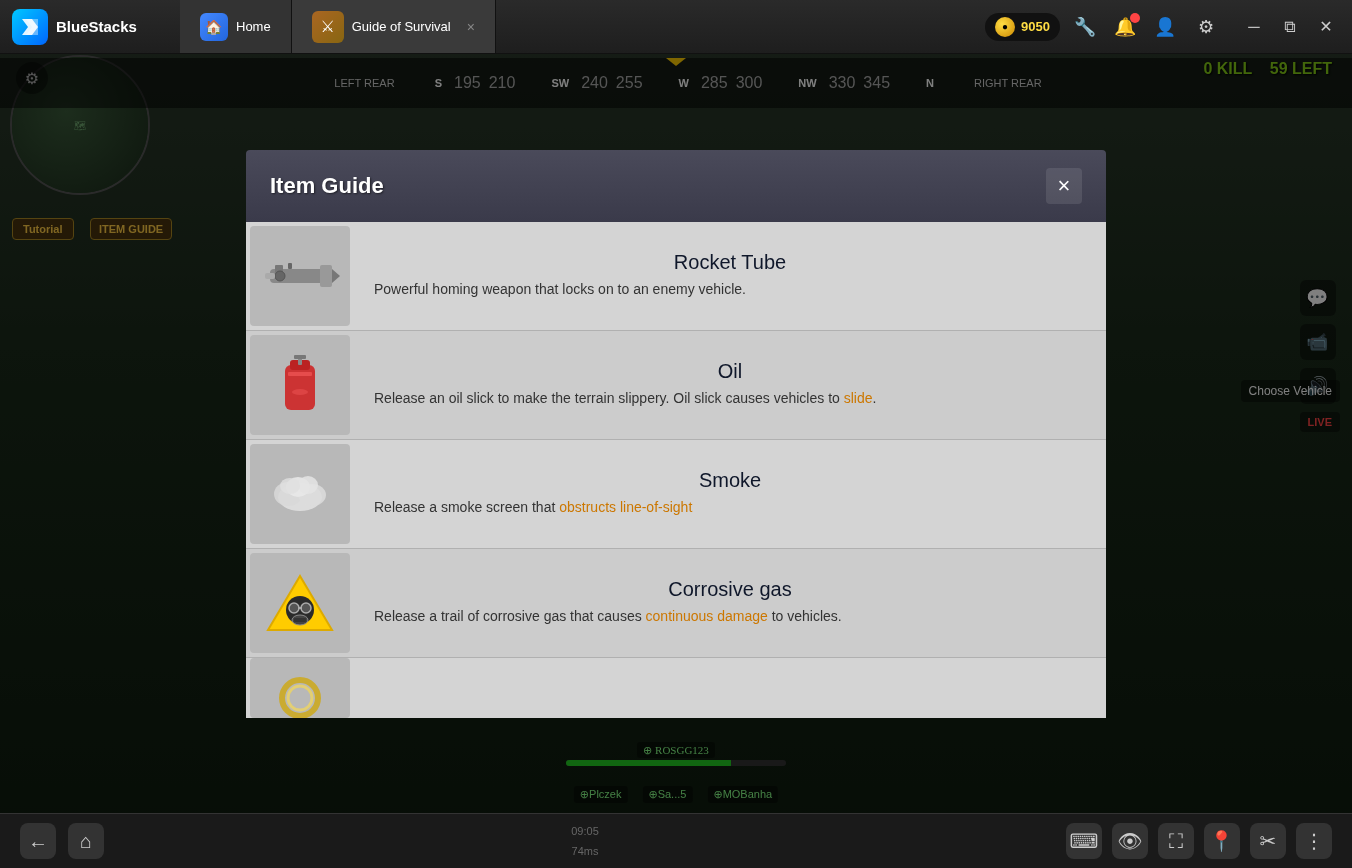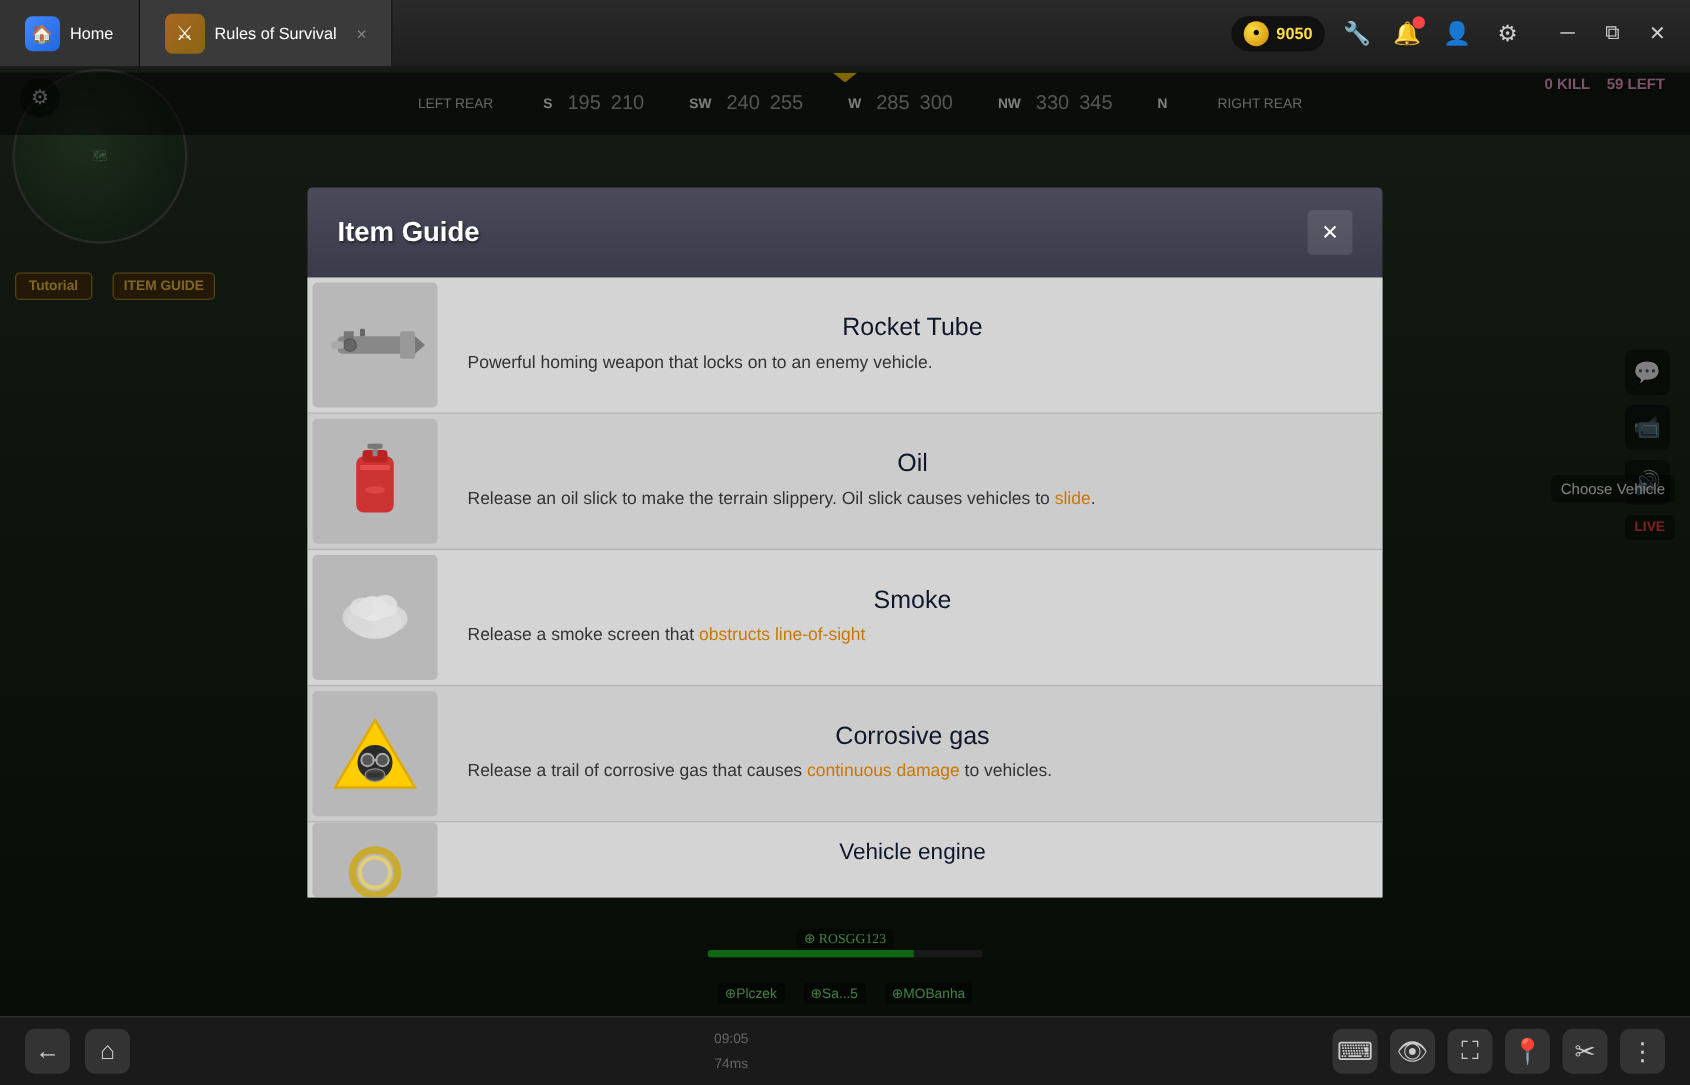--- a/index.html
+++ b/index.html
@@ -209,22 +209,22 @@
 
     .compass-dir.highlight {
       color: #fff;
       font-weight: bold;
     }
 
     .kill-counter {
       position: absolute;
       top: 60px;
       right: 20px;
-      color: #f9a8d4;
-      font-size: 12px;
+      color: #84cc16;
+      font-size: 16px;
       font-weight: bold;
       text-shadow: 1px 1px 2px #000;
       z-index: 10;
     }
 
     .mini-map {
       position: absolute;
       top: 55px;
       left: 10px;
       width: 140px;
@@ -414,31 +414,40 @@
     .item-desc .highlight {
       color: #cc7700;
     }
   </style>
 </head>
 <body>
 
 <div class="game-bg"></div>
 
 <div class="bluestacks-bar">
+  <div class="bs-logo-area">
+    <div class="bs-logo-icon">
+      <svg width="24" height="24" viewBox="0 0 24 24">
+        <polygon points="4,4 14,4 20,12 14,20 4,20 10,12" fill="white" opacity="0.9"></polygon>
+        <polygon points="8,4 20,4 20,20 8,20 14,12" fill="white" opacity="0.4"></polygon>
+      </svg>
+    </div>
+    <span class="bs-logo-text">BlueStacks</span>
+  </div>
 
   <div class="tab-bar">
 
     <div class="tab-item home-tab">
       <div class="tab-icon">🏠</div>
       <span>Home</span>
     </div>
 
     <div class="tab-item game-tab">
       <div class="game-tab-icon">⚔</div>
-      <span>Rules of Survival</span>
+      <span>Guide of Survival</span>
       <span class="tab-close">×</span>
     </div>
   </div>
 
   <div class="top-right-controls">
     <div class="coin-display">
       <div class="coin-icon">●</div>
       <span class="coin-amount">9050</span>
     </div>
     <div class="top-icon">🔧</div>
@@ -618,23 +627,20 @@
       </div>
 
       <div class="item-row" style="height: 60px; overflow: hidden;">
         <div class="item-image" style="height:60px;">
           <svg width="80" height="60" viewBox="0 0 80 60">
 
             <circle cx="40" cy="40" r="18" fill="none" stroke="#ccaa22" stroke-width="6" opacity="0.9"></circle>
             <circle cx="40" cy="40" r="12" fill="none" stroke="#ffdd44" stroke-width="3" opacity="0.6"></circle>
           </svg>
         </div>
-        <div class="item-info" style="padding-top:10px;">
-          <div class="item-name" style="font-size:18px;">Vehicle engine</div>
-        </div>
       </div>
 
     </div>
   </div>
 </div>
 
 <div class="bottom-bar">
   <div class="bottom-left">
     <div class="bottom-icon">←</div>
     <div class="bottom-icon">⌂</div>

